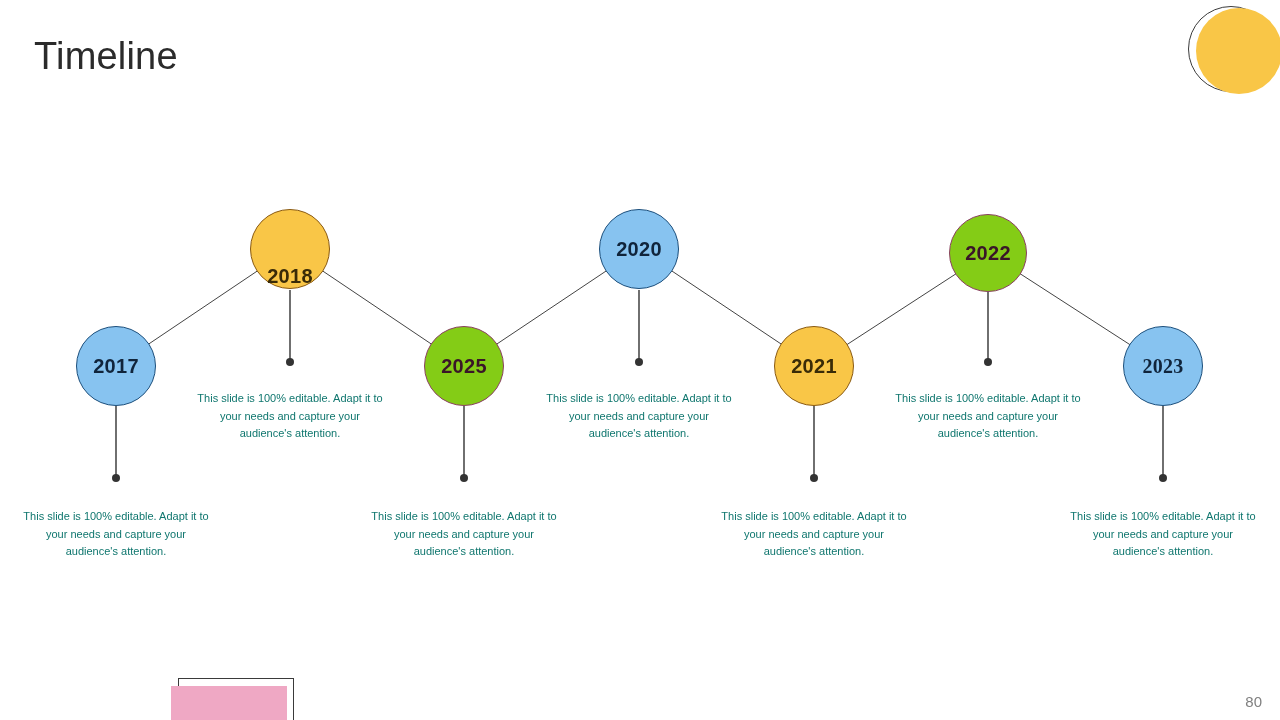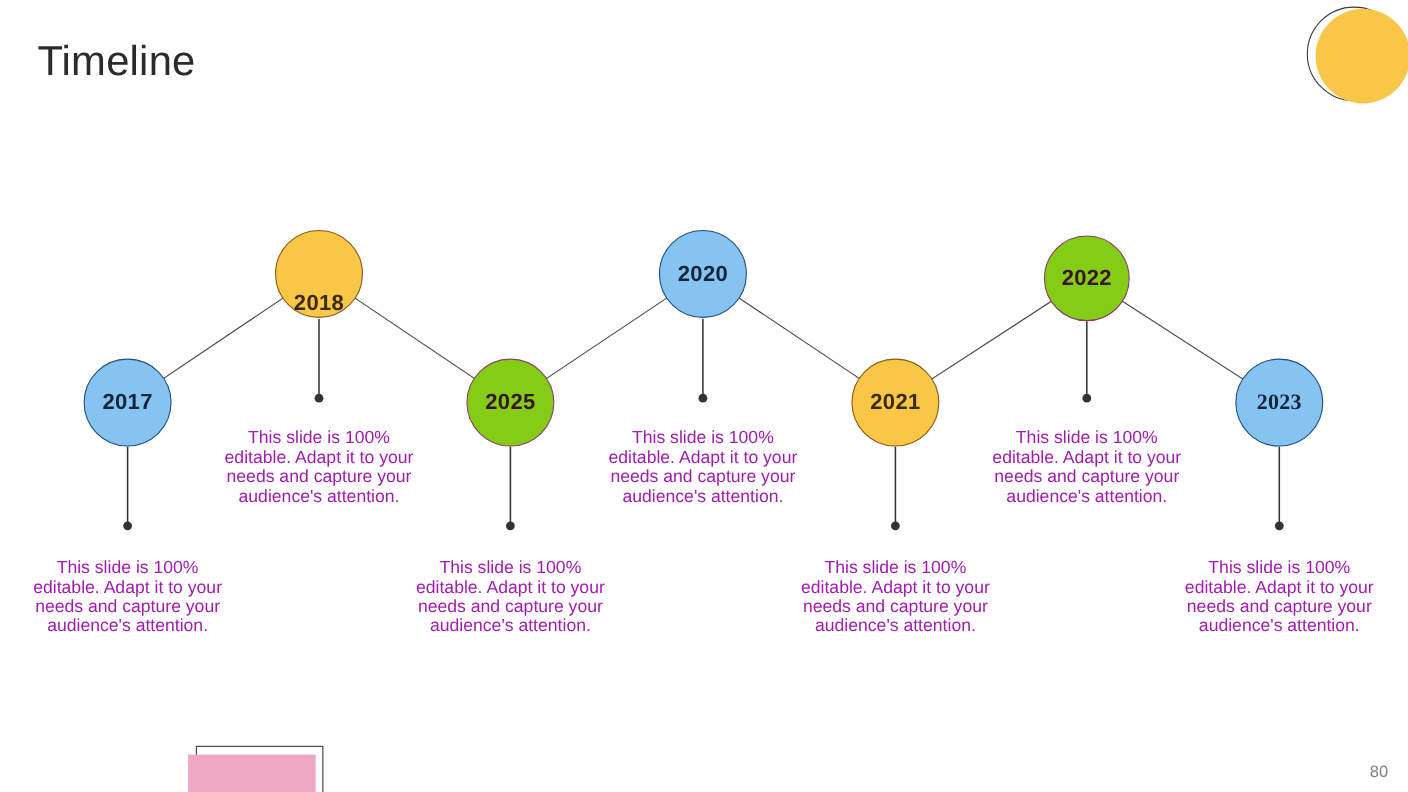--- a/index.html
+++ b/index.html
@@ -95,23 +95,23 @@
     letter-spacing: 0.3px;
   }
   .node.blue  { background: #87C3F0; border: 1.6px solid #1c4f7c; color: #10243b; }
   .node.yellow{ background: #F9C647; border: 1.6px solid #8a5a12; color: #3a2b07; }
   .node.pink  { background: #84cc16; border: 1.6px solid #8a4060; color: #3a1528; }
 
   
   .caption {
     position: absolute;
     text-align: center;
-    font-size: 16px;
+    font-size: 11px;
     line-height: 17.6px;
-    color: #a21caf;
+    color: #0f766e;
   }
 
   
   #page-number {
     position: absolute;
     right: 18px;
     bottom: 10px;
     font-size: 15px;
     color: #808080;
   }

